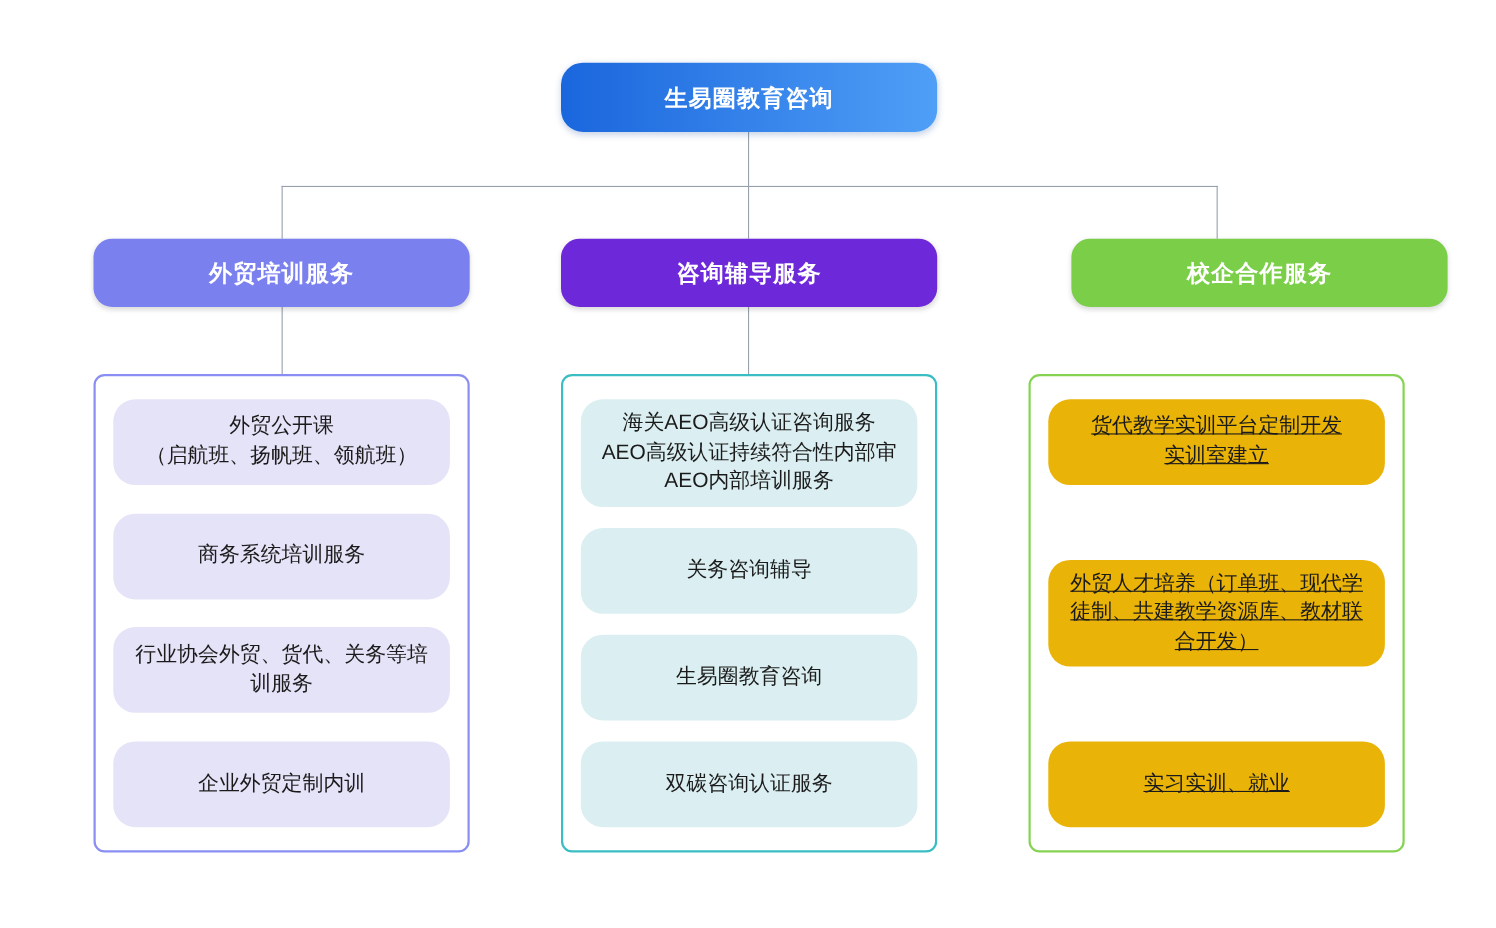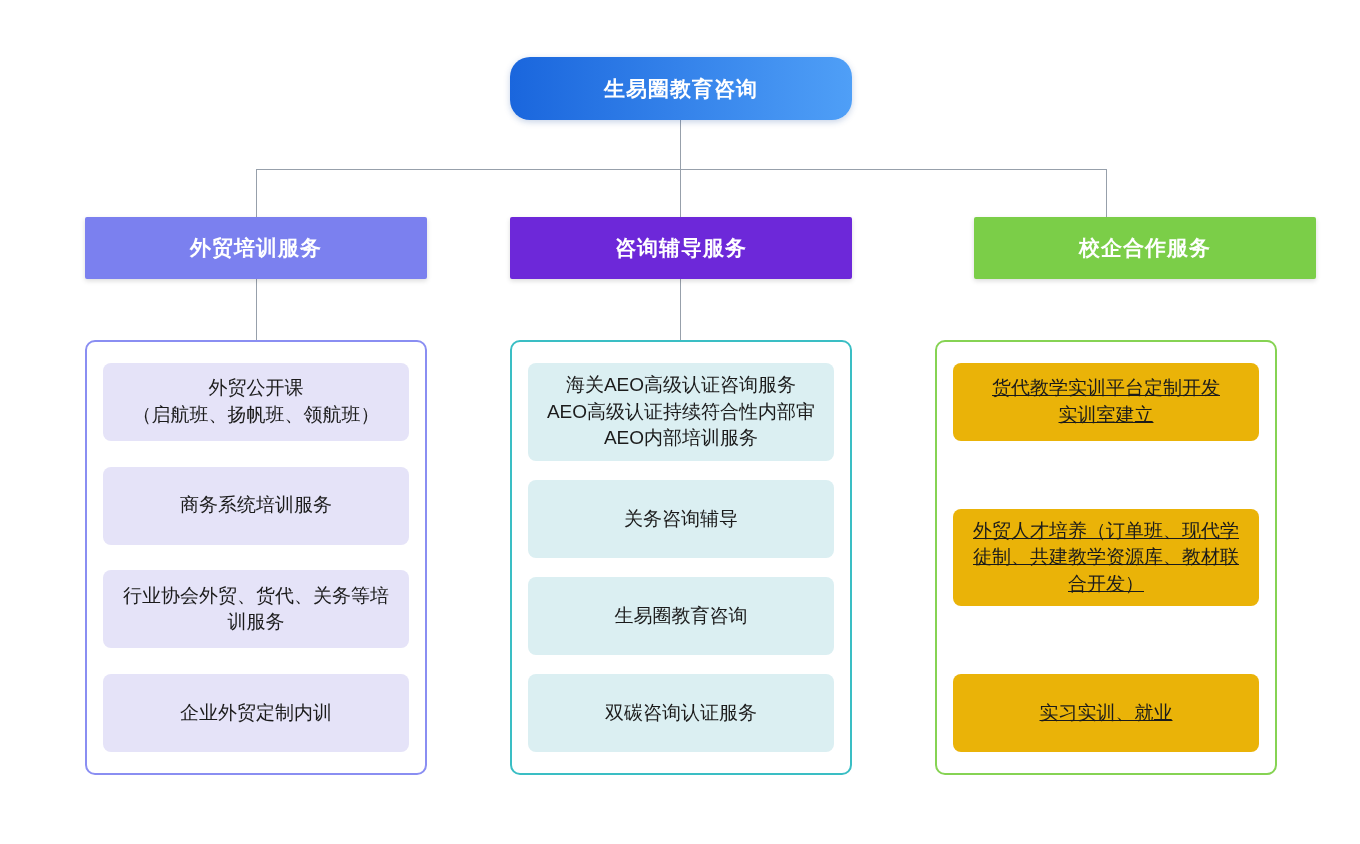--- a/index.html
+++ b/index.html
@@ -20,42 +20,42 @@
     position: absolute; left: 510px; top: 57px; width: 342px; height: 63px;
     background: linear-gradient(90deg, #1a66dd 0%, #4f9ff7 100%);
     border-radius: 20px; display: flex; align-items: center; justify-content: center;
     color: #ffffff; font-size: 21px; font-weight: 700; letter-spacing: 1px;
     box-shadow: 0 2px 6px rgba(30, 80, 160, 0.25);
   }
 
   
   .branch-header {
     position: absolute; top: 217px; width: 342px; height: 62px;
-    border-radius: 2px; display: flex; align-items: center; justify-content: center;
+    border-radius: 17px; display: flex; align-items: center; justify-content: center;
     color: #ffffff; font-size: 21px; font-weight: 700; letter-spacing: 1px;
     box-shadow: 0 2px 5px rgba(0, 0, 0, 0.14);
   }
   .branch-header.purple { left: 85px;  background: #7b80ef; }
   .branch-header.teal   { left: 510px; background: #6d28d9; }
   .branch-header.green  { left: 935px; background: #7bce48; margin-left: 39px; }
 
   
   .branch-container {
     position: absolute; top: 340px; width: 342px; height: 435px;
     background: #ffffff; border-radius: 10px; border: 2px solid;
     padding: 21px 16px; display: flex; flex-direction: column;
     justify-content: space-between;
   }
   .branch-container.purple { left: 85px;  border-color: #8a8ef2; }
   .branch-container.teal   { left: 510px; border-color: #3abec4; }
   .branch-container.green  { left: 935px; border-color: #86d353; }
 
   
   .leaf-item {
-    border-radius: 8px; min-height: 78px;
+    border-radius: 20px; min-height: 78px;
     display: flex; align-items: center; justify-content: center;
     text-align: center; white-space: pre-line;
     padding: 9px 12px; font-size: 19px; line-height: 1.4; color: #1b1b1b;
   }
   .purple .leaf-item, .leaf-item.purple { background: #e5e3f8; }
   .teal   .leaf-item, .leaf-item.teal   { background: #dbeff2; }
   .green  .leaf-item, .leaf-item.green  { background: #eab308; text-decoration: underline; }
 </style>
 </head>
 <body>

